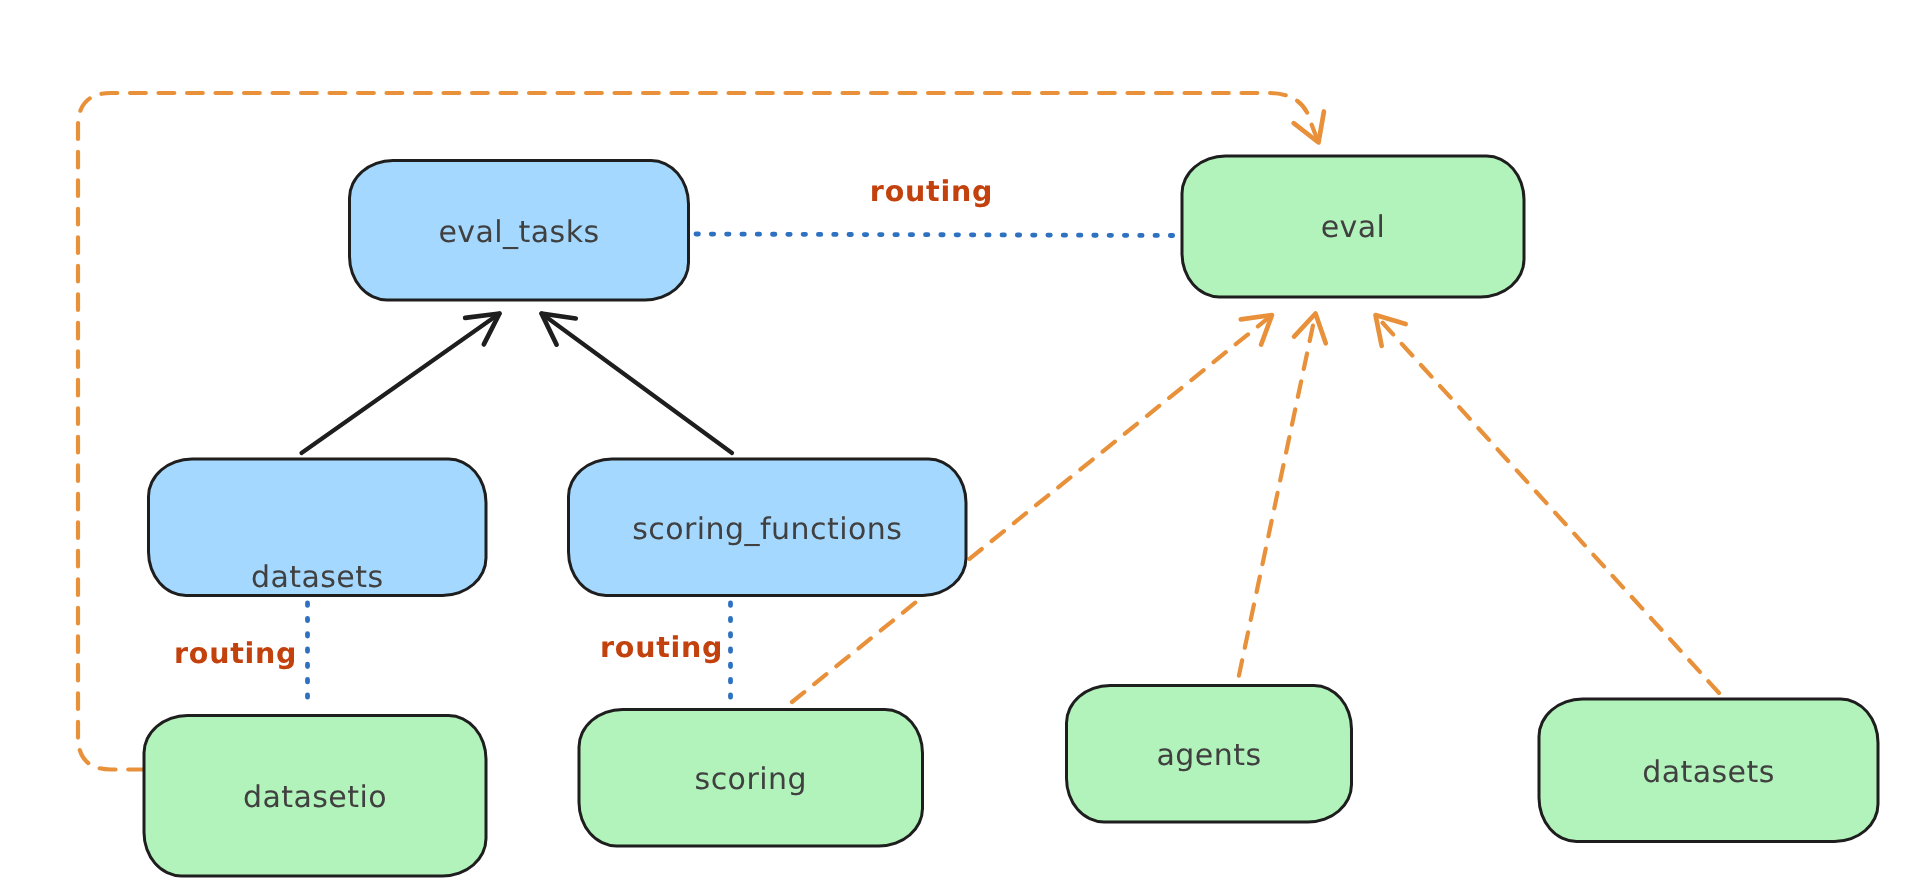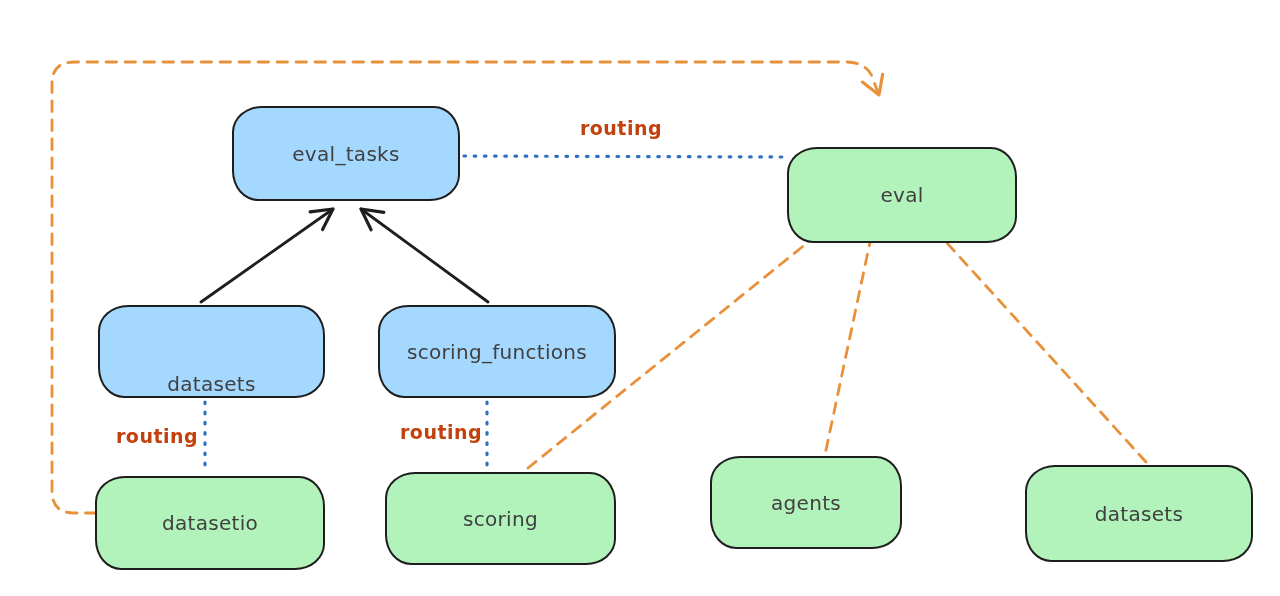--- a/index.html
+++ b/index.html
@@ -68,33 +68,33 @@
     <path d="M 96 513 L 74 513 Q 52 513 52 491 L 52 84 Q 52 62 74 62 L 846 62 Q 869 62 874 82 L 879 95" fill="none" stroke="#e8913a" stroke-width="2.8" stroke-linecap="round" stroke-dasharray="10.5 8.5" marker-end="url(#arrow-orange)"></path>
     <path d="M 528 468 L 848 210" fill="none" stroke="#e8913a" stroke-width="2.8" stroke-linecap="round" stroke-dasharray="10.5 8.5" marker-end="url(#arrow-orange)"></path>
     <path d="M 822 469 L 877 209" fill="none" stroke="#e8913a" stroke-width="2.8" stroke-linecap="round" stroke-dasharray="10.5 8.5" marker-end="url(#arrow-orange)"></path>
     <path d="M 1146 462 L 917 210" fill="none" stroke="#e8913a" stroke-width="2.8" stroke-linecap="round" stroke-dasharray="10.5 8.5" marker-end="url(#arrow-orange)"></path>
   </svg>
 
   <div class="node blue" style="left:232px; top:106px; width:228px; height:95px;">
     <span>eval_tasks</span>
   </div>
 
-  <div class="node green" style="left:787px; top:103px; width:230px; height:96px;margin-top:44px;">
+  <div class="node green" style="left:787px; top:103px; width:230px; height:96px;">
     <span>eval</span>
   </div>
 
   <div class="node blue" style="left:98px; top:305px; width:227px; height:93px;align-items:flex-end;">
     <span>datasets</span>
   </div>
 
-  <div class="node blue" style="left:378px; top:305px; width:238px; height:93px;">
+  <div class="node blue" style="left:378px; top:305px; width:267px; height:93px;">
     <span>scoring_functions</span>
   </div>
 
-  <div class="node green" style="left:95px; top:476px; width:230px; height:94px;">
+  <div class="node green" style="left:95px; top:476px; width:230px; height:109px;">
     <span>datasetio</span>
   </div>
 
   <div class="node green" style="left:385px; top:472px; width:231px; height:93px;">
     <span>scoring</span>
   </div>
 
   <div class="node green" style="left:710px; top:456px; width:192px; height:93px;">
     <span>agents</span>
   </div>

